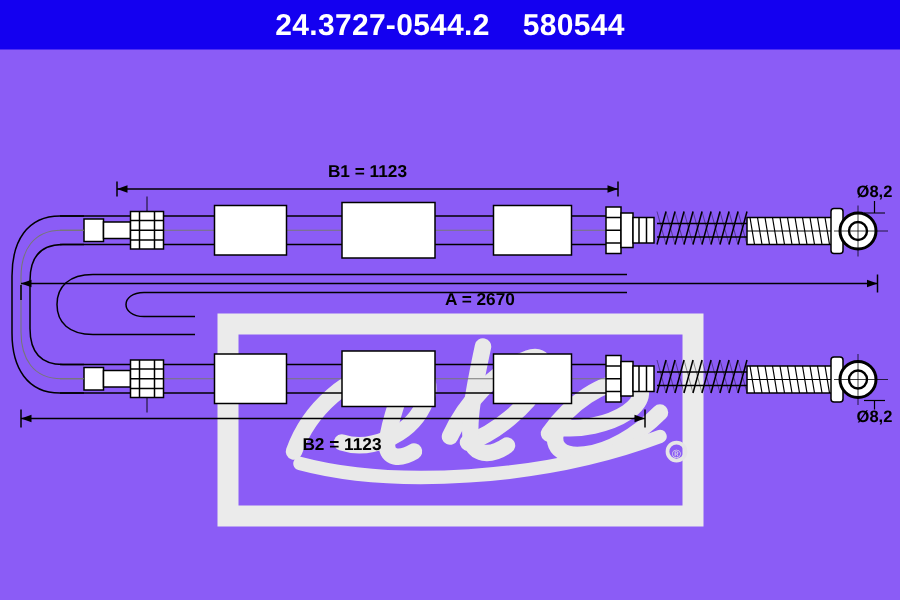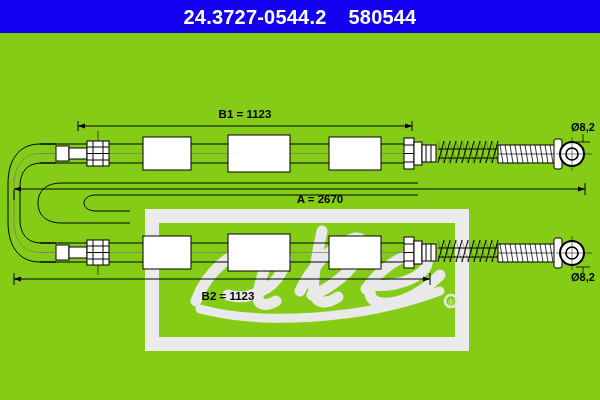--- a/index.html
+++ b/index.html
@@ -10,21 +10,21 @@
   body {
     width: 600px;
     height: 400px;
     font-family: "Liberation Sans", sans-serif;
     overflow: hidden;
   }
   #page {
     position: relative;
     width: 600px;
     height: 400px;
-    background: #84cc16;
+    background: #8b5cf6;
   }
   #header-bar {
     position: absolute;
     left: 0;
     top: 0;
     width: 600px;
     height: 33px;
     background: #1400f0;
     display: flex;
     align-items: center;

